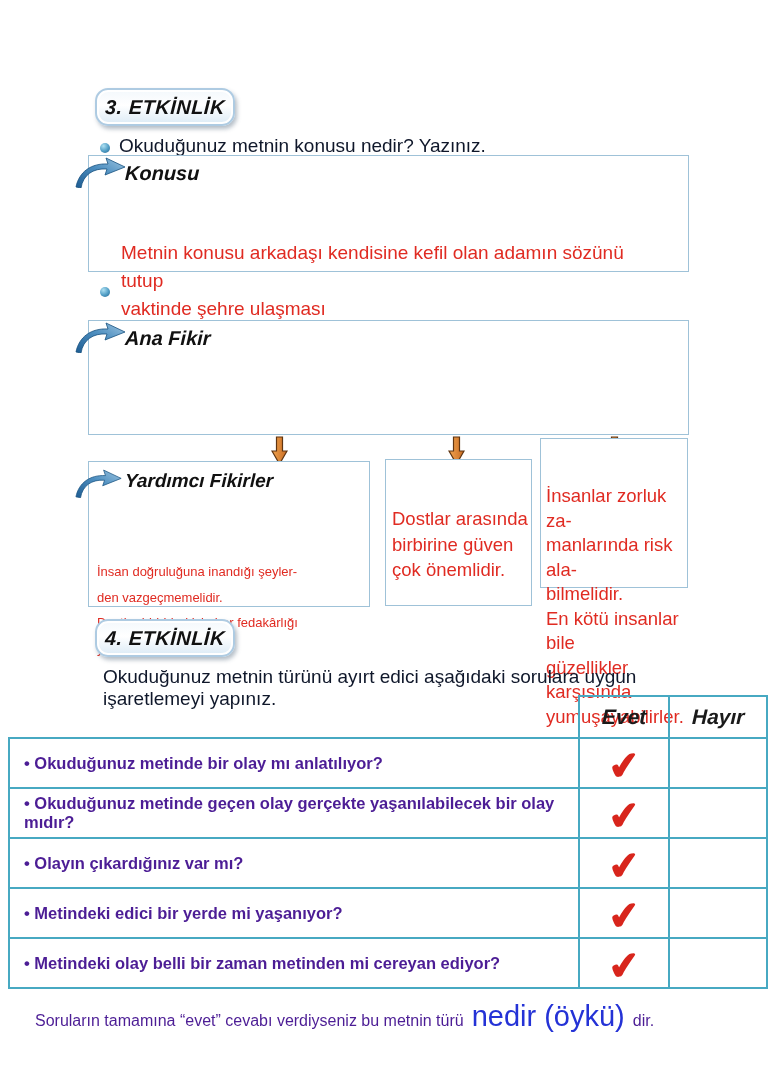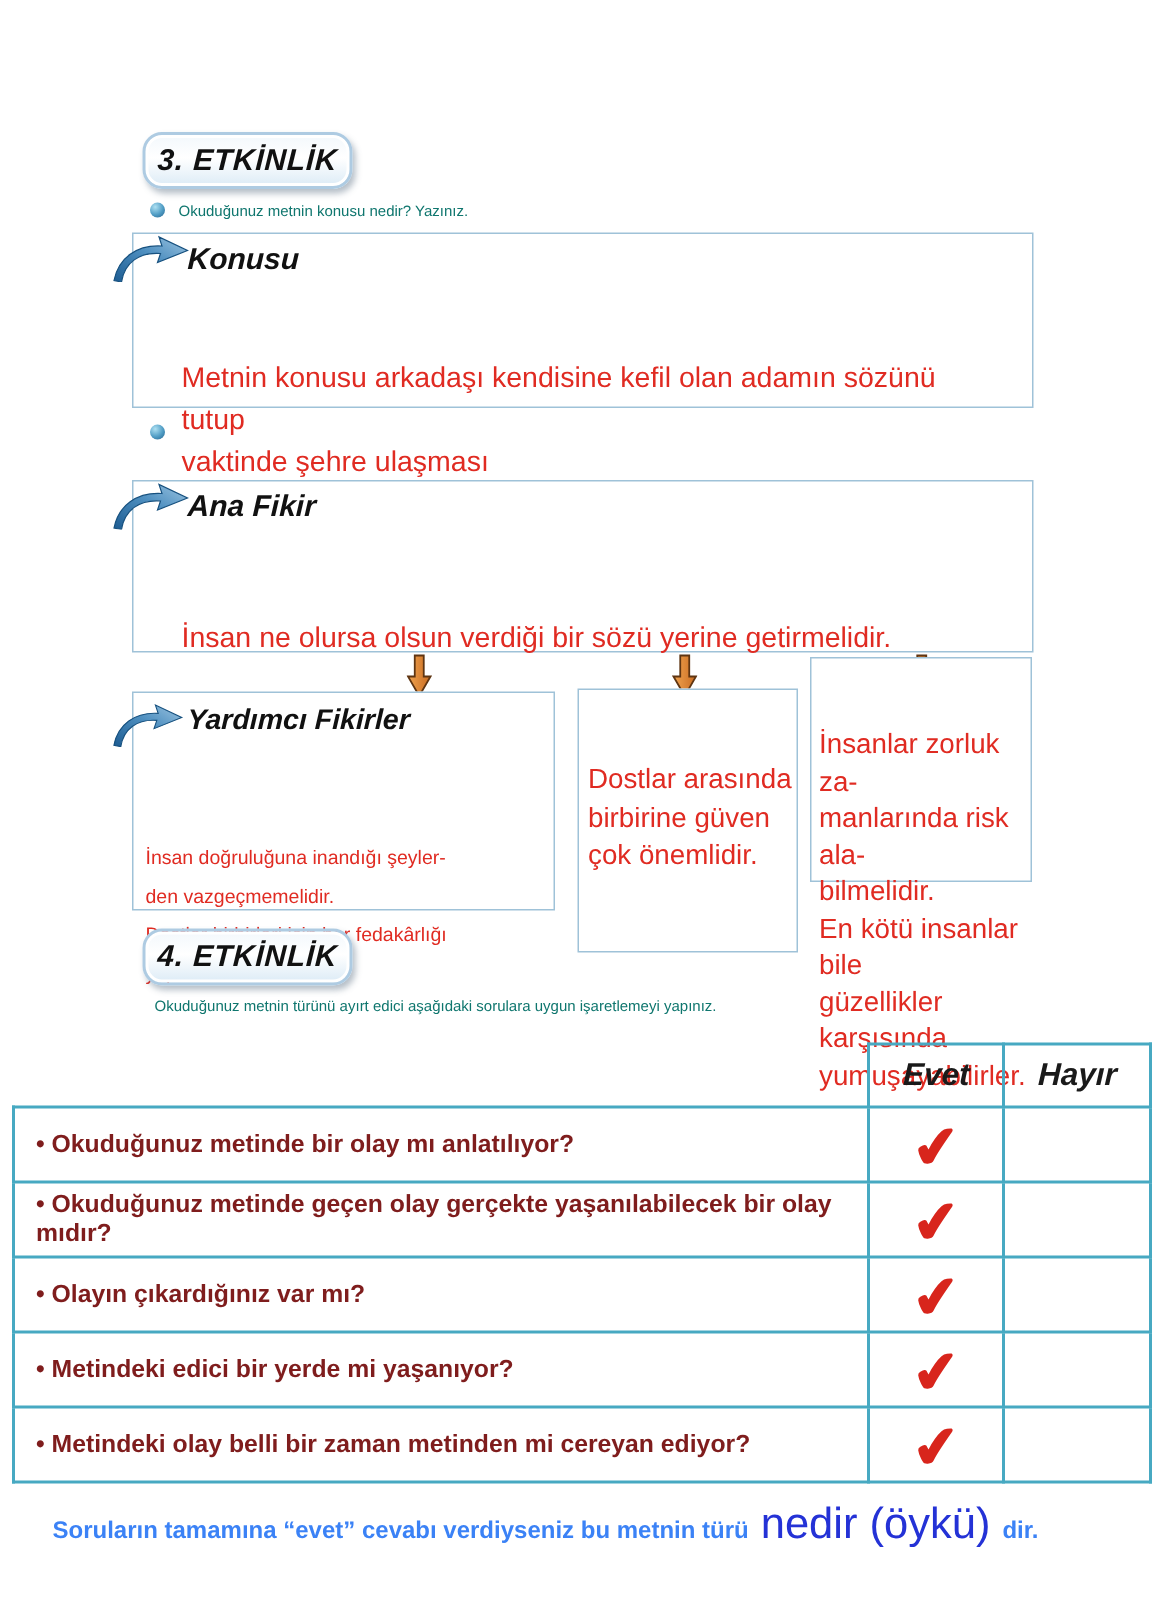--- a/index.html
+++ b/index.html
@@ -15,21 +15,21 @@
     background:linear-gradient(180deg,#f3f8fc 0%,#ffffff 45%,#dcebf6 100%);
     box-shadow:2px 3px 4px rgba(90,110,130,.45), inset 0 0 0 2px #ffffff;
     display:flex;align-items:center;justify-content:center;
   }
   .badge span{
     font-weight:800;font-style:italic;font-size:20px;letter-spacing:.5px;color:#111;
     transform:skewX(-3deg);
   }
 
   
-  .qline{position:absolute;font-size:10px;color:#0f766e;}
+  .qline{position:absolute;font-size:19px;color:#0f172a;}
   .dot{
     display:inline-block;width:10px;height:10px;border-radius:50%;
     background:radial-gradient(circle at 35% 30%,#aee0f2 0%,#4f9cc4 55%,#25628c 100%);
     margin-right:9px;vertical-align:-1px;
   }
 
   
   .box{
     position:absolute;background:#ffffff;
     border:1px solid #9fc2d8;box-sizing:border-box;
@@ -47,36 +47,36 @@
   
   .idea-text{font-size:18.5px;line-height:25.5px;}
 
   
   table.quiz{
     position:absolute;left:8px;top:695px;border-collapse:collapse;
     table-layout:fixed;width:758px;
   }
   table.quiz td{border:2px solid #47a9c2;box-sizing:border-box;vertical-align:middle;}
   table.quiz td.noborder{border:none;}
-  td.qcell{width:570px;height:50px;padding-left:14px;font-weight:700;font-size:16.5px;color:#7f1d1d;}
+  td.qcell{width:570px;height:50px;padding-left:14px;font-weight:700;font-size:16.5px;color:#4c1d95;}
   td.ecell{width:90px;text-align:center;}
   td.hcell{width:98px;text-align:center;}
   tr.headrow td{height:42px;}
   .colhead{font-weight:800;font-style:italic;font-size:21px;transform:skewX(-2deg);display:inline-block;}
   .check{
     color:#d8251c;font-size:38px;font-weight:700;line-height:1;
     display:inline-block;transform:rotate(-6deg) translateY(3px);
   }
 
   
   .conclusion{
     position:absolute;left:35px;top:1000px;width:720px;
     display:flex;align-items:baseline;gap:8px;flex-wrap:nowrap;
   }
-  .conclusion .prefix,.conclusion .suffix{font-weight:700;font-size:16px;color:#3b82f6;white-space:nowrap;}
+  .conclusion .prefix,.conclusion .suffix{font-weight:400;font-size:16px;color:#4c1d95;white-space:nowrap;}
   .conclusion .blue-answer{color:#2432d6;font-size:29px;white-space:nowrap;}
 </style>
 </head>
 <body>
 
 <svg width="0" height="0" style="position:absolute">
   <defs>
     <linearGradient id="swooshGrad" x1="0" y1="1" x2="1" y2="0">
       <stop offset="0" stop-color="#1d5c92"></stop>
       <stop offset="0.55" stop-color="#4e8fc0"></stop>
@@ -114,21 +114,20 @@
     <span class="dot" style="margin-left:13px"></span>
   </div>
 
   <div class="box" style="left:88px;top:320px;width:601px;height:115px">
     <span class="swoosh">
       <svg width="52" height="32" viewBox="0 0 52 32">
         <path d="M1,31 C4,16 16,7 33,8 L31,2 L50,11 L30,19 L32,13 C18,12 8,19 6,32 Z" fill="url(#swooshGrad)" stroke="#17517f" stroke-width="0.8"></path>
       </svg>
     </span>
     <div class="box-label">Ana Fikir</div>
-    <div class="answer-main red" style="top:48px;width:545px">İnsan ne olursa olsun verdiği bir sözü yerine getirmelidir.</div>
   </div>
 
   <span class="downarrow" style="left:271px">
     <svg width="17" height="29" viewBox="0 0 17 29">
         <path d="M5.5,1 L11.5,1 L11.5,15 L16,15 L8.5,28 L1,15 L5.5,15 Z" fill="url(#arrowGrad)" stroke="#5f3512" stroke-width="1.2"></path>
       </svg>
   </span>
   <span class="downarrow" style="left:448px">
     <svg width="17" height="29" viewBox="0 0 17 29">
         <path d="M5.5,1 L11.5,1 L11.5,15 L16,15 L8.5,28 L1,15 L5.5,15 Z" fill="url(#arrowGrad)" stroke="#5f3512" stroke-width="1.2"></path>
@@ -146,21 +145,21 @@
         <path d="M1,31 C4,16 16,7 33,8 L31,2 L50,11 L30,19 L32,13 C18,12 8,19 6,32 Z" fill="url(#swooshGrad)" stroke="#17517f" stroke-width="0.8"></path>
       </svg>
     </span>
     <div class="box-label" style="font-size:19px;top:8px">Yardımcı Fikirler</div>
     <div class="red pre idea-text" style="position:absolute;left:8px;top:54px;width:272px;font-size:13px">İnsan doğruluğuna inandığı şeyler-
 den vazgeçmemelidir.
 Dostlar birbirleri için her fedakârlığı
 yapabilmelidir.</div>
   </div>
 
-  <div class="box" style="left:385px;top:459px;width:147px;height:176px">
+  <div class="box" style="left:385px;top:459px;width:147px;height:147px">
     <div class="red pre idea-text" style="position:absolute;left:6px;top:3px">Dostlar arasında
 birbirine güven
 çok önemlidir.</div>
   </div>
 
   <div class="box" style="left:540px;top:438px;width:148px;height:150px">
     <div class="red pre idea-text" style="position:absolute;left:5px;top:2px;line-height:24.5px">İnsanlar zorluk za-
 manlarında risk ala-
 bilmelidir.
 En kötü insanlar bile

